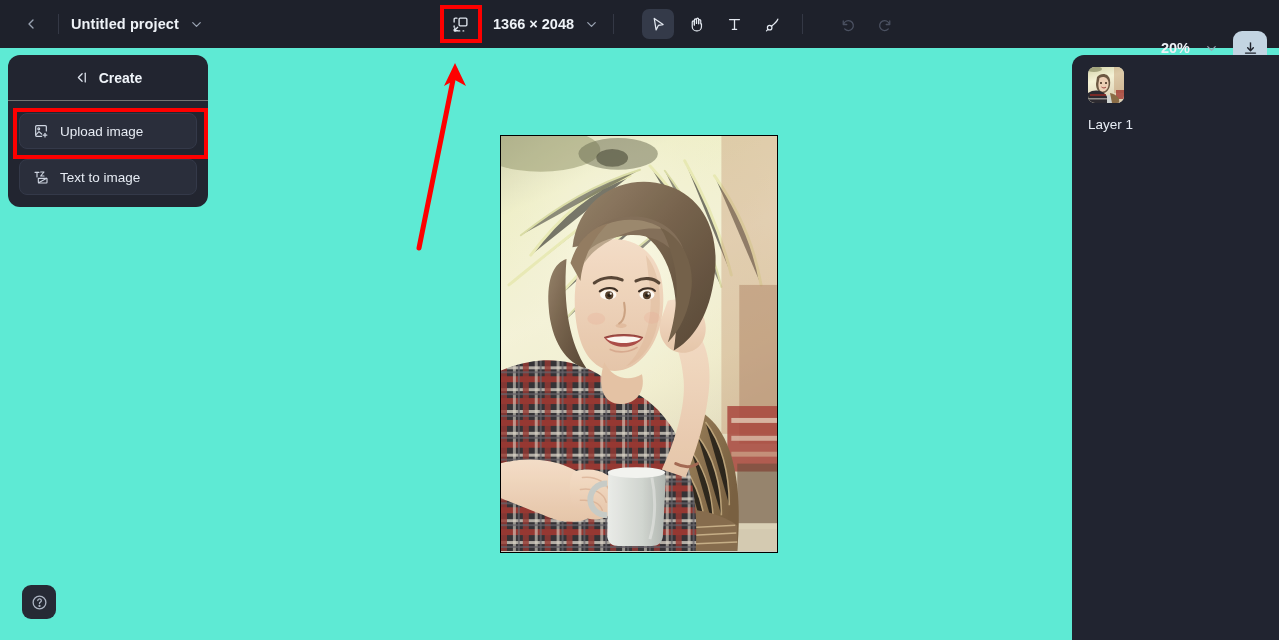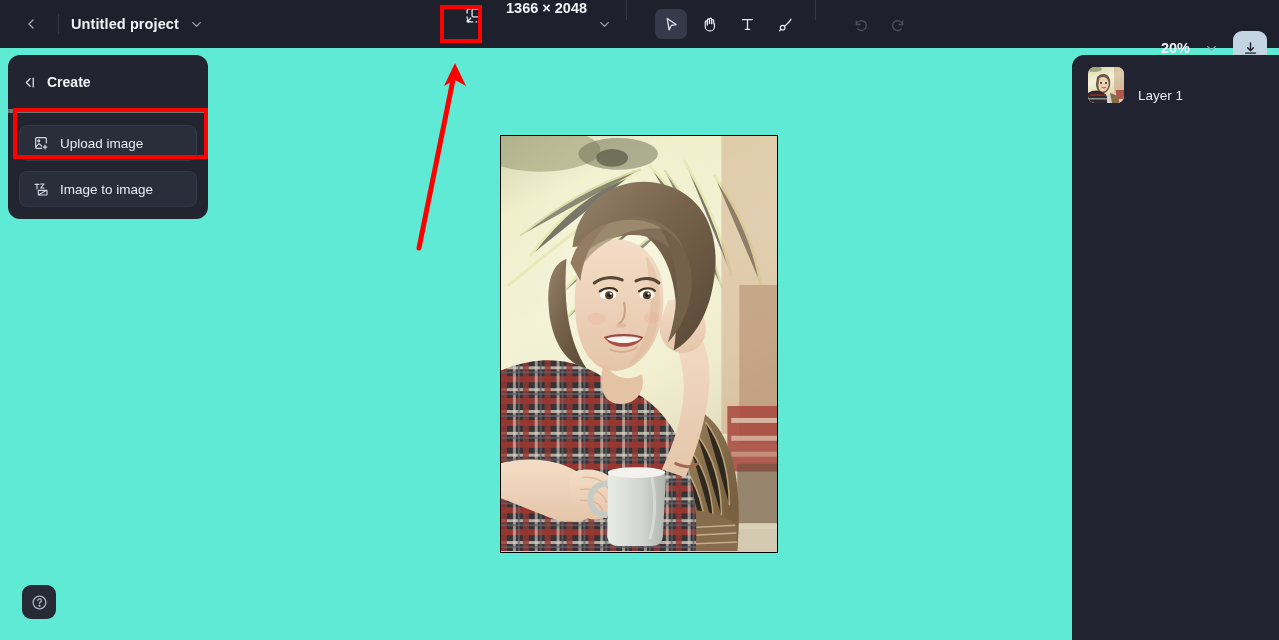--- a/index.html
+++ b/index.html
@@ -23,22 +23,22 @@
     color: #9aa3b2; cursor: pointer; border-radius: 5px;
   }
   .vdiv { width: 1px; height: 20px; background: #343845; margin: 0 12px; }
   .proj-title {
     color: #eef2f7; font-size: 14.5px; font-weight: bold; letter-spacing: .1px;
     white-space: nowrap;
   }
   .chev { color: #9aa3b2; display: inline-flex; align-items: center; margin-left: 10px; cursor: pointer;}
 
   .tb-center {
-    position: absolute; left: 453px; top: 0; height: 48px;
-    display: flex; gap: 0px;
+    position: absolute; left: 440px; top: 0; height: 48px;
+    display: flex; align-items: center; gap: 0px;
   }
   .resize-btn {
     width: 30px; height: 30px; border-radius: 6px;
     display: flex; align-items: center; justify-content: center;
     color: #dfe5ee; cursor: pointer; margin-left: 5px;
   }
   .dims {
     color: #eef2f7; font-size: 14.5px; font-weight: bold; margin-left: 18px; white-space: nowrap;
   }
   .tools { display: flex; align-items: center; gap: 6px; margin-left: 14px; }
@@ -61,22 +61,22 @@
     color: #1e212b; cursor: pointer; margin-left: 10px;
   }
 
   
   .create-panel {
     position: absolute; left: 8px; top: 55px; width: 200px;
     background: #222530; border-radius: 12px;
     padding-bottom: 12px;
   }
   .create-head {
-    height: 58px; display: flex; align-items: center; gap: 10px;
-    padding: 0 14px; border-bottom: 4px solid #737373;
+    height: 46px; display: flex; align-items: center; gap: 10px;
+    padding: 0 14px; border-bottom: 1px solid #737373; justify-content: center;
   }
   .create-head .label { color: #f0f4f9; font-size: 14px; font-weight: bold; }
   .create-list { padding: 12px 11px 0 11px; display: flex; flex-direction: column; gap: 10px; }
   .create-item {
     height: 36px; border-radius: 8px; background: #2a2e3b; border: 1px solid #343949;
     display: flex; align-items: center; gap: 11px; padding: 0 13px;
     color: #e6ebf3; font-size: 13.5px; cursor: pointer;
   }
   .create-item .ic { color: #cfd6e2; display: flex; align-items: center; }
 
@@ -104,21 +104,21 @@
   }
   .layers-head {
     height: 46px; display: flex; align-items: center; justify-content: space-between;
     padding: 0 14px; border-bottom: 1px solid #2d313d;
   }
   .layers-tab { color: #f2f5fa; font-size: 14px; font-weight: bold; cursor: pointer; }
   .history-tab {
     color: #aab3c2; font-size: 14px; display: flex; align-items: center; gap: 6px; cursor: pointer;
   }
   .layer-row {
-    display: flex; align-items: flex-end; gap: 14px; padding: 12px 14px 0 16px; cursor: pointer;
+    display: flex; align-items: flex-start; gap: 14px; padding: 12px 14px 0 16px; cursor: pointer; flex-direction: column;
   }
   .layer-thumb {
     width: 36px; height: 36px; border-radius: 7px; overflow: hidden;
     background: #d8d6c8; position: relative; flex: 0 0 auto;
   }
   .layer-name { color: #e7ecf4; font-size: 13.5px; }
 
   
   .anno-box {
     position: absolute; border: 4px solid #fe0000; pointer-events: none;
@@ -415,21 +415,21 @@
       <div class="create-item">
         <span class="ic">
           <svg width="16" height="16" viewBox="0 0 24 24" fill="none" stroke="currentColor" stroke-width="1.7" stroke-linecap="round" stroke-linejoin="round">
               <path d="M3 5h6"></path>
               <path d="M6 5v7"></path>
               <path d="M11.5 4.5h5l-5 6h5"></path>
               <path d="M8 14h12a1 1 0 0 1 1 1v5a1 1 0 0 1-1 1H9a1 1 0 0 1-1-1z"></path>
               <path d="M20.5 14 8.5 20.5"></path>
             </svg>
         </span>
-        <span>Image to image</span>
+        <span>Text to image</span>
       </div>
 
 
     </div>
   </div>
 
   <div class="help-btn">
     <svg width="17" height="17" viewBox="0 0 24 24" fill="none" stroke="currentColor" stroke-width="1.8" stroke-linecap="round" stroke-linejoin="round">
         <circle cx="12" cy="12" r="9"></circle>
         <path d="M9.6 9.3a2.5 2.5 0 1 1 3.3 2.4c-.6.2-.9.8-.9 1.4v.4"></path>

